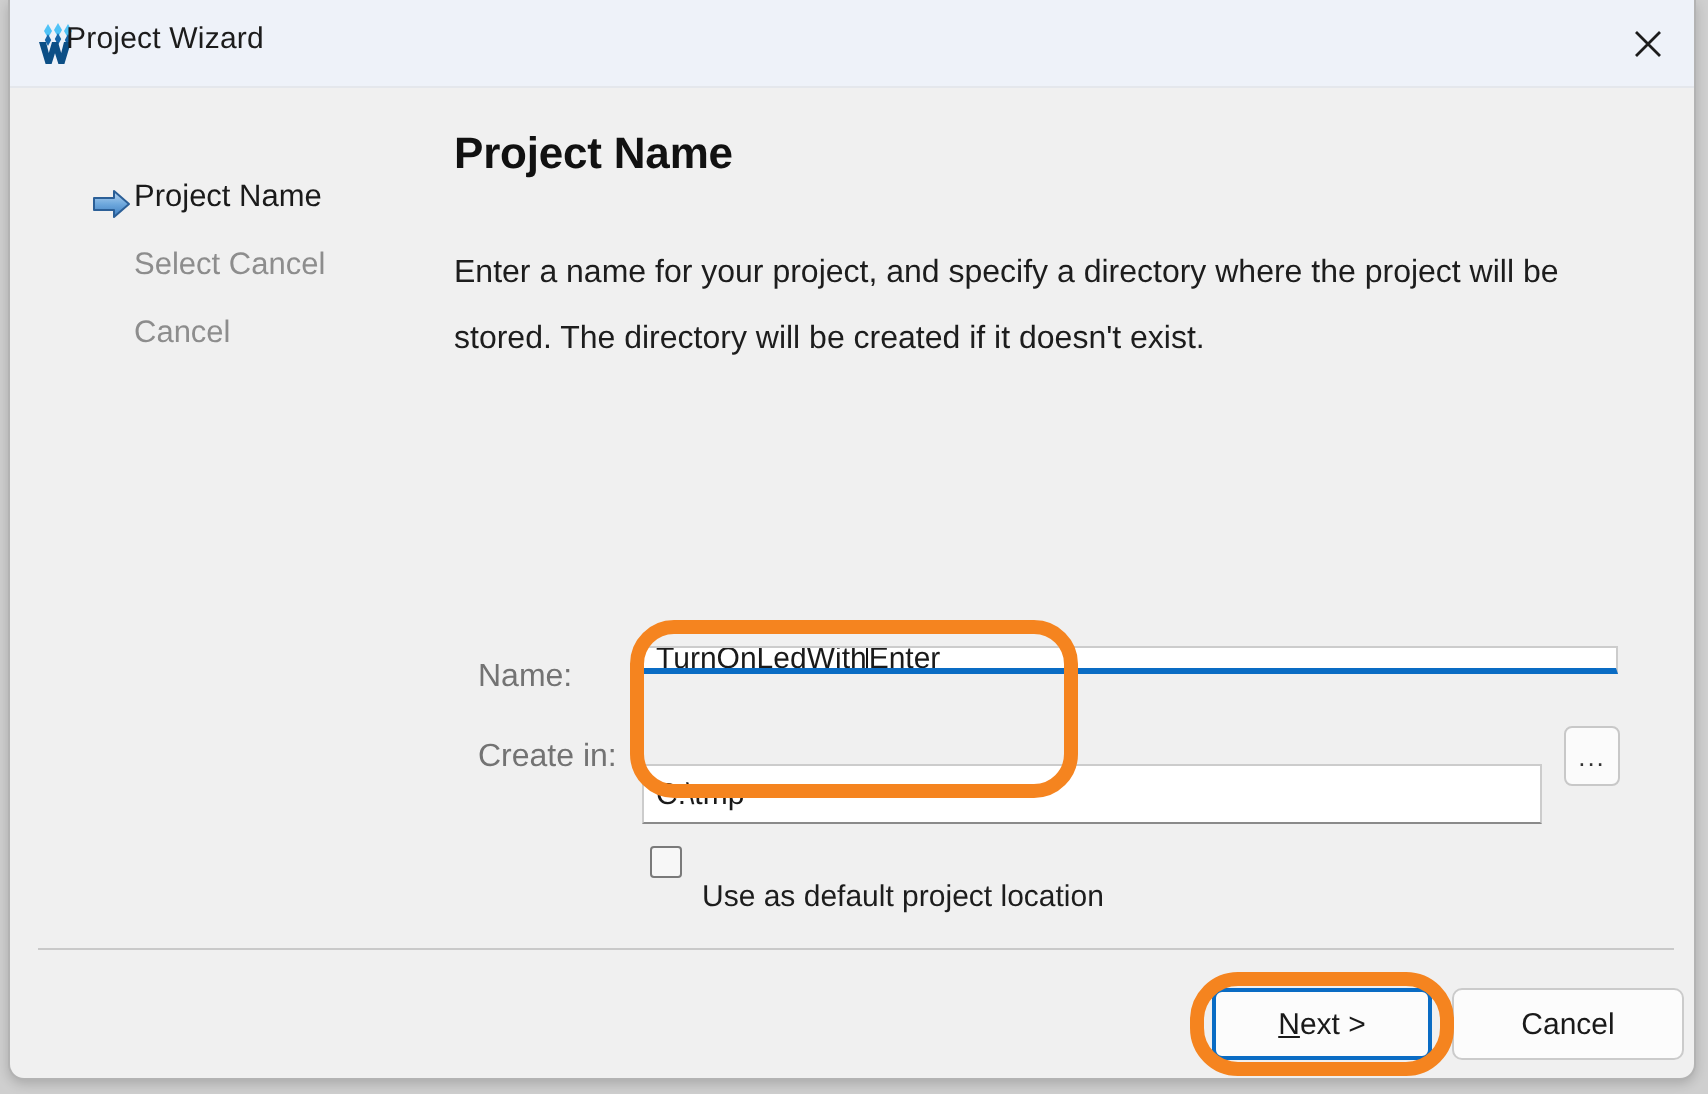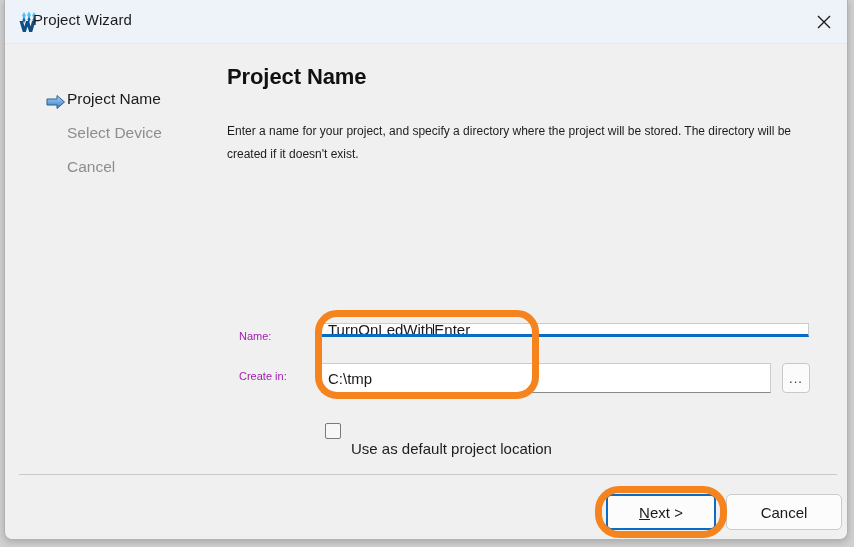--- a/index.html
+++ b/index.html
@@ -119,40 +119,40 @@
     font-size: 22px;
     font-weight: bold;
     color: #111;
     letter-spacing: -0.1px;
   }
   #page-desc {
     position: absolute;
     left: 0;
     top: 76px;
     width: 600px;
-    font-size: 12px;
-    line-height: 23px;
+    font-size: 16px;
+    line-height: 33px;
     color: #1d1d1d;
   }
 
   
   #form {
     position: absolute;
     left: 0;
     top: 0;
     width: 844px;
     height: 540px;
     pointer-events: none;
   }
   #form > * { pointer-events: auto; }
 
   .field-label {
     position: absolute;
-    font-size: 11px;
-    color: #a21caf;
+    font-size: 16px;
+    color: #737373;
     white-space: nowrap;
   }
   #label-name     { left: 234px; top: 330px; }
   #label-createin { left: 234px; top: 370px; }
 
   .text-input {
     position: absolute;
     box-sizing: border-box;
     background: #ffffff;
     font-size: 15px;
@@ -167,21 +167,21 @@
   #input-name {
     left: 316px;
     top: 323px;
     width: 488px;
     height: 14px;
     border: 1px solid #cccccc;
     border-bottom: 3px solid #0a6cc4;
   }
   #input-createin {
     left: 316px;
-    top: 363px;
+    top: 382px;
     width: 450px;
     height: 30px;
     border: 1px solid #cccccc;
     border-bottom: 1px solid #8a8a8a;
     text-align: right;
   }
   
   #name-caret {
     display: inline-block;
     width: 1px;
@@ -336,21 +336,21 @@
               <stop offset="0%" stop-color="#b9d6f2"></stop>
               <stop offset="50%" stop-color="#6ea8dd"></stop>
               <stop offset="100%" stop-color="#3d7dc0"></stop>
             </linearGradient>
           </defs>
           <path d="M1 5 L11 5 L11 1.5 L18.5 8 L11 14.5 L11 11 L1 11 Z" fill="url(#arrGrad)" stroke="#2b5f97" stroke-width="1" stroke-linejoin="round"></path>
         </svg>
       </span>
 
       <div class="step active" id="step-0">Project Name</div>
-      <div class="step inactive" id="step-1">Select Device</div>
+      <div class="step inactive" id="step-1">Select Cancel</div>
       <div class="step inactive" id="step-2">Cancel</div>
     </div>
 
     <div id="content">
       <div id="page-title">Project Name</div>
       <div id="page-desc">Enter a name for your project, and specify a directory where the project will be stored. The directory will be created if it doesn't exist.</div>
     </div>
 
     <div id="form">
 

